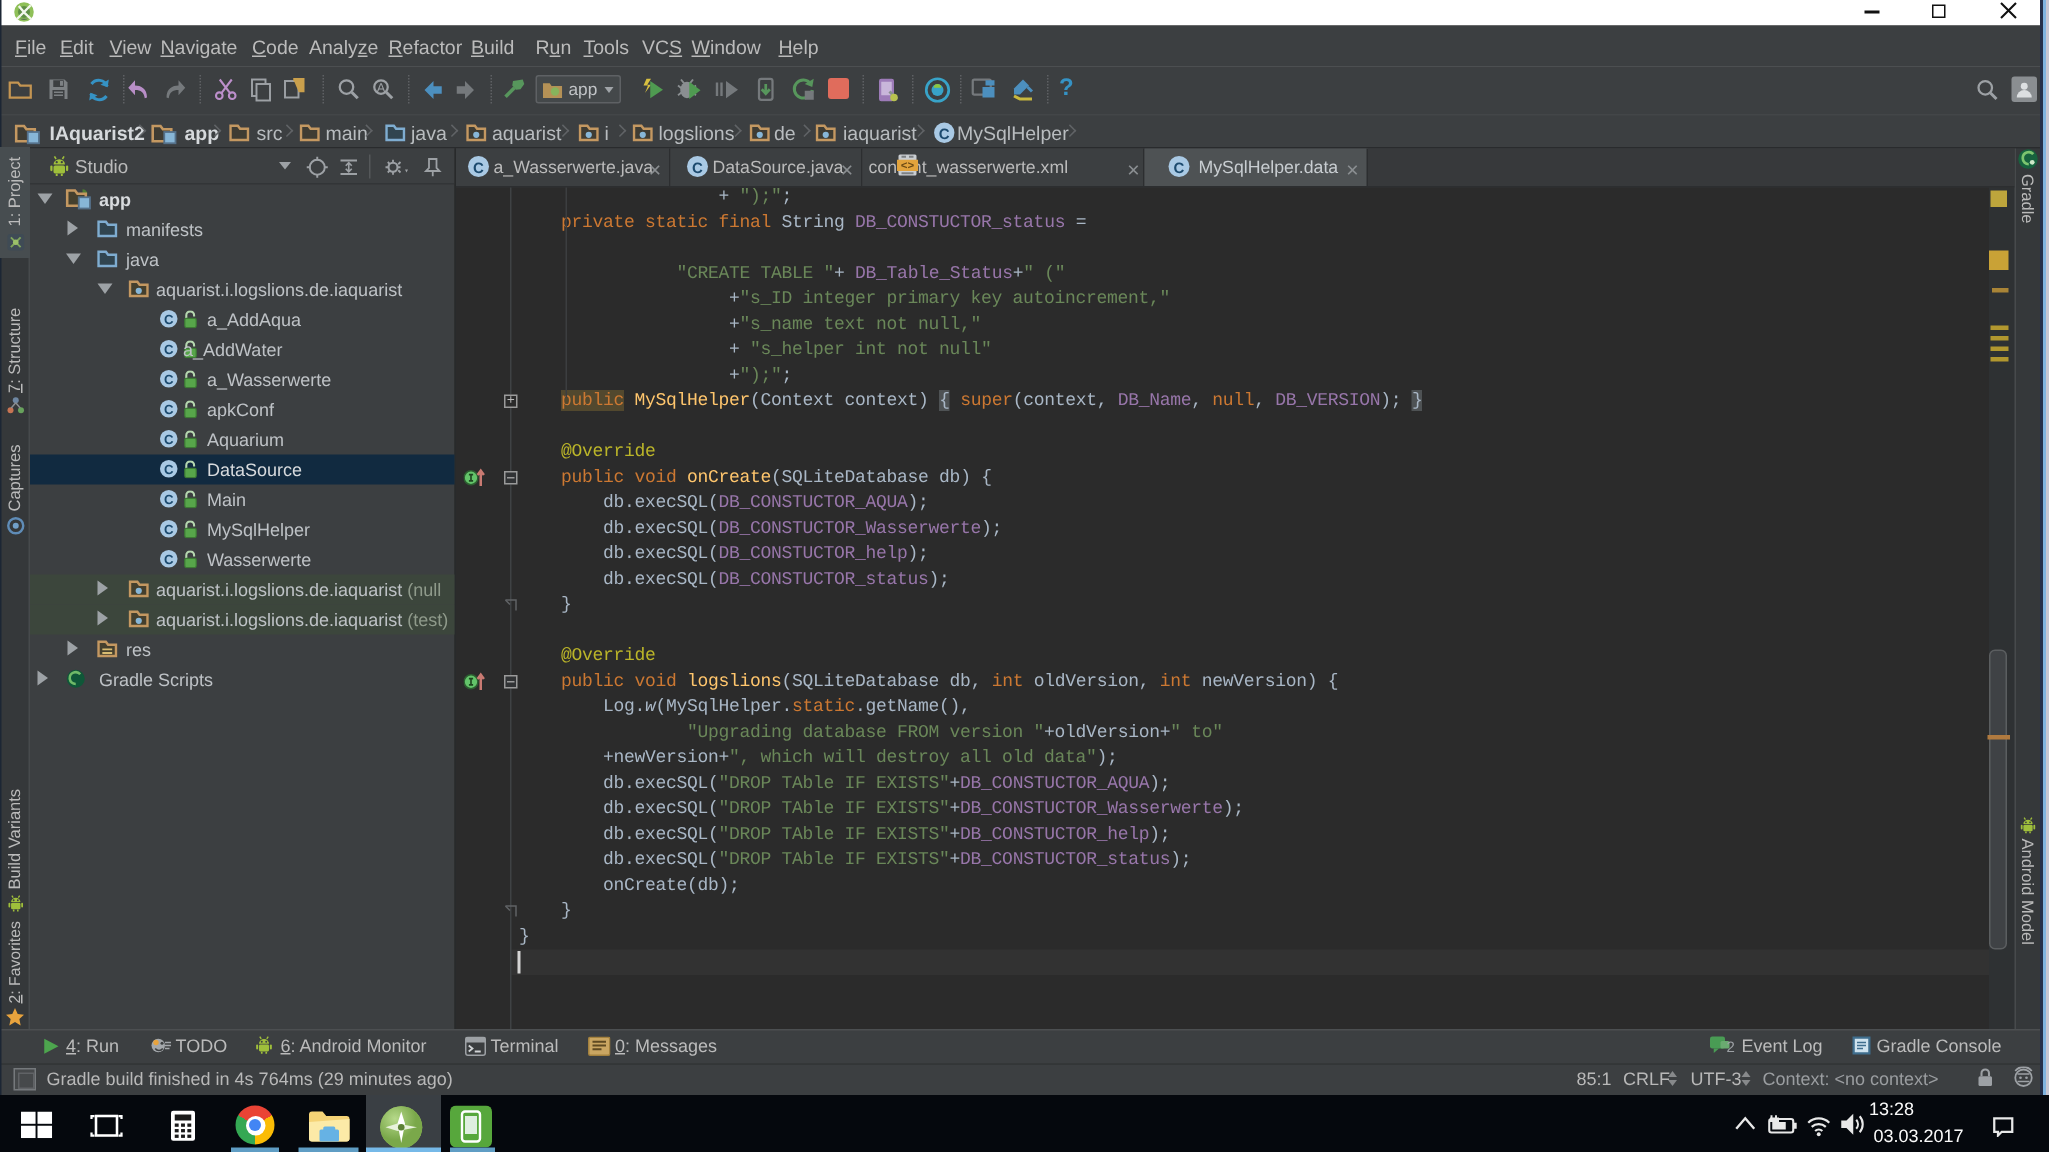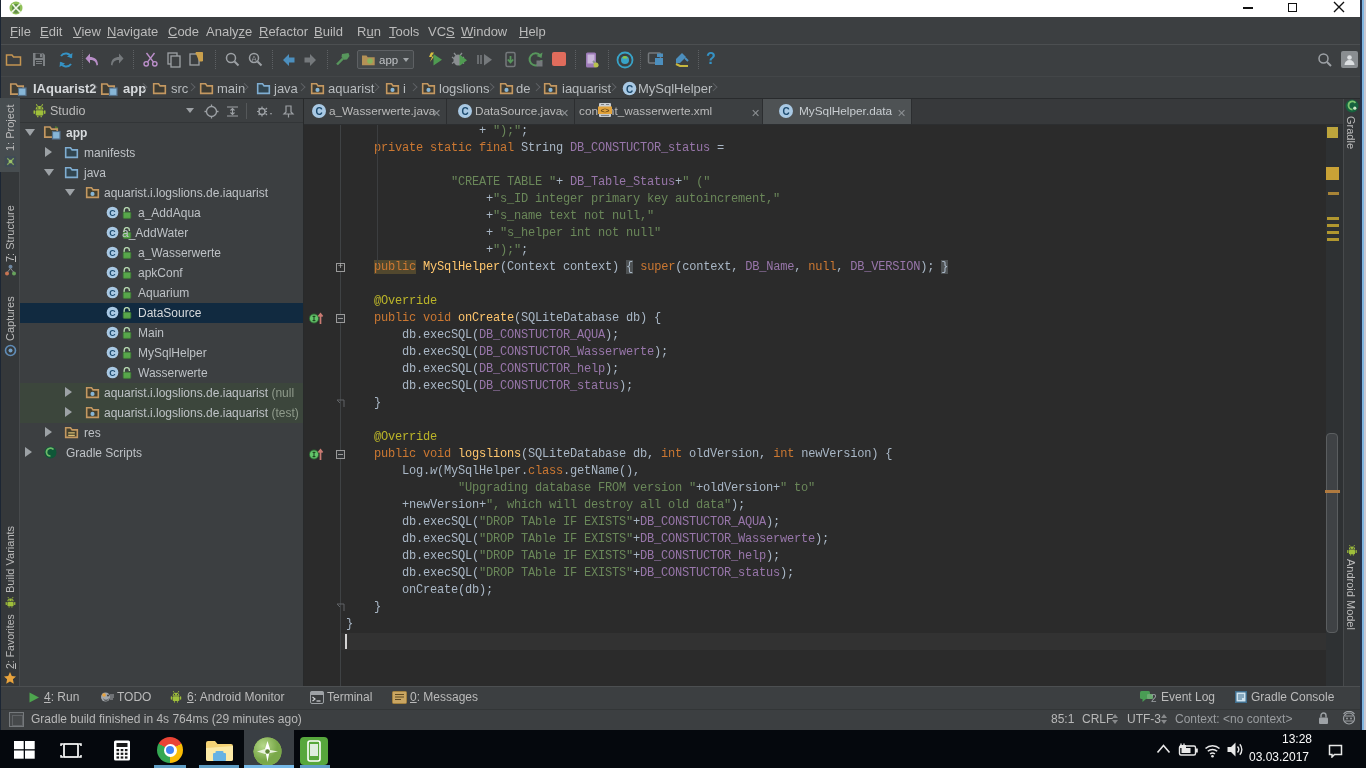--- a/index.html
+++ b/index.html
@@ -141,21 +141,21 @@
     <span class="an">@Override</span>
     <span class="kw">public void</span> <span class="mt">onCreate</span>(SQLiteDatabase db) {
         db.execSQL(<span class="fl">DB_CONSTUCTOR_AQUA</span>);
         db.execSQL(<span class="fl">DB_CONSTUCTOR_Wasserwerte</span>);
         db.execSQL(<span class="fl">DB_CONSTUCTOR_help</span>);
         db.execSQL(<span class="fl">DB_CONSTUCTOR_status</span>);
     }
 
     <span class="an">@Override</span>
     <span class="kw">public void</span> <span class="mt">logslions</span>(SQLiteDatabase db, <span class="kw">int</span> oldVersion, <span class="kw">int</span> newVersion) {
-        Log.<span style="font-style:italic">w</span>(MySqlHelper.<span class="kw">class</span>.getName(),
+        Log.<span style="font-style:italic">w</span>(MySqlHelper.<span class="kw">static</span>.getName(),
                 <span class="st">"Upgrading database FROM version "</span>+oldVersion+<span class="st">" to"</span>
         +newVersion+<span class="st">", which will destroy all old data"</span>);
         db.execSQL(<span class="st">"DROP TAble IF EXISTS"</span>+<span class="fl">DB_CONSTUCTOR_AQUA</span>);
         db.execSQL(<span class="st">"DROP TAble IF EXISTS"</span>+<span class="fl">DB_CONSTUCTOR_Wasserwerte</span>);
         db.execSQL(<span class="st">"DROP TAble IF EXISTS"</span>+<span class="fl">DB_CONSTUCTOR_help</span>);
         db.execSQL(<span class="st">"DROP TAble IF EXISTS"</span>+<span class="fl">DB_CONSTUCTOR_status</span>);
         onCreate(db);
     }
 }
 </pre>
@@ -716,21 +716,21 @@
       <rect x="5.5" y="6" width="9" height="5" fill="#e8e8e8"></rect>
     </svg>
 <svg class="abs" style="left:1204px;top:743px" width="17" height="15" viewBox="0 0 17 15">
       <path d="M1.5 5.5 a10 10 0 0 1 14 0 M3.8 8.3 a7 7 0 0 1 9.4 0 M6.1 11 a3.6 3.6 0 0 1 4.8 0" fill="none" stroke="#e8e8e8" stroke-width="1.5"></path>
       <circle cx="8.5" cy="13.2" r="1.3" fill="#e8e8e8"></circle>
     </svg>
 <svg class="abs" style="left:1226px;top:741px" width="18" height="17" viewBox="0 0 18 17">
       <path d="M1.5 6 h3.5 l4.5 -4.5 v14 L5 11 H1.5 z" fill="#e8e8e8"></path>
       <path d="M11.5 5.5 a4.5 4.5 0 0 1 0 6 M13.8 3.2 a8 8 0 0 1 0 10.6" fill="none" stroke="#e8e8e8" stroke-width="1.4"></path>
     </svg>
-<div class="abs" style="left:1246px;top:732px;width:66px;height:13px;font-size:12px;color:#fafafa;text-align:right">13:28</div>
+<div class="abs" style="left:1246px;top:732px;width:66px;height:13px;font-size:12px;color:#fafafa;text-align:left">13:28</div>
 <div class="abs" style="left:1246px;top:750px;width:66px;height:13px;font-size:12px;color:#fafafa;text-align:center">03.03.2017</div>
 <svg class="abs" style="left:1328px;top:744px" width="15" height="14" viewBox="0 0 15 14">
       <path d="M1.5 1.5 h12 v9 h-7 l-2.5 2.5 v-2.5 h-2.5 z" fill="none" stroke="#e8e8e8" stroke-width="1.5"></path>
     </svg>
 
 <div class="abs" style="left:0;top:98px;width:20px;height:74px;background:#474d50"></div>
 <div class="vtextL" style="left:4px;top:151px">1: Project</div>
 <svg class="abs" style="left:4px;top:155px" width="13" height="13" viewBox="0 0 14 14">
       <rect x="1" y="1" width="12" height="12" rx="2" fill="#3f4b55"></rect>
       <path d="M3.5 10.5 L10.5 3.5 M3.5 3.5 L10.5 10.5" stroke="#7fa55c" stroke-width="1.4"></path>

